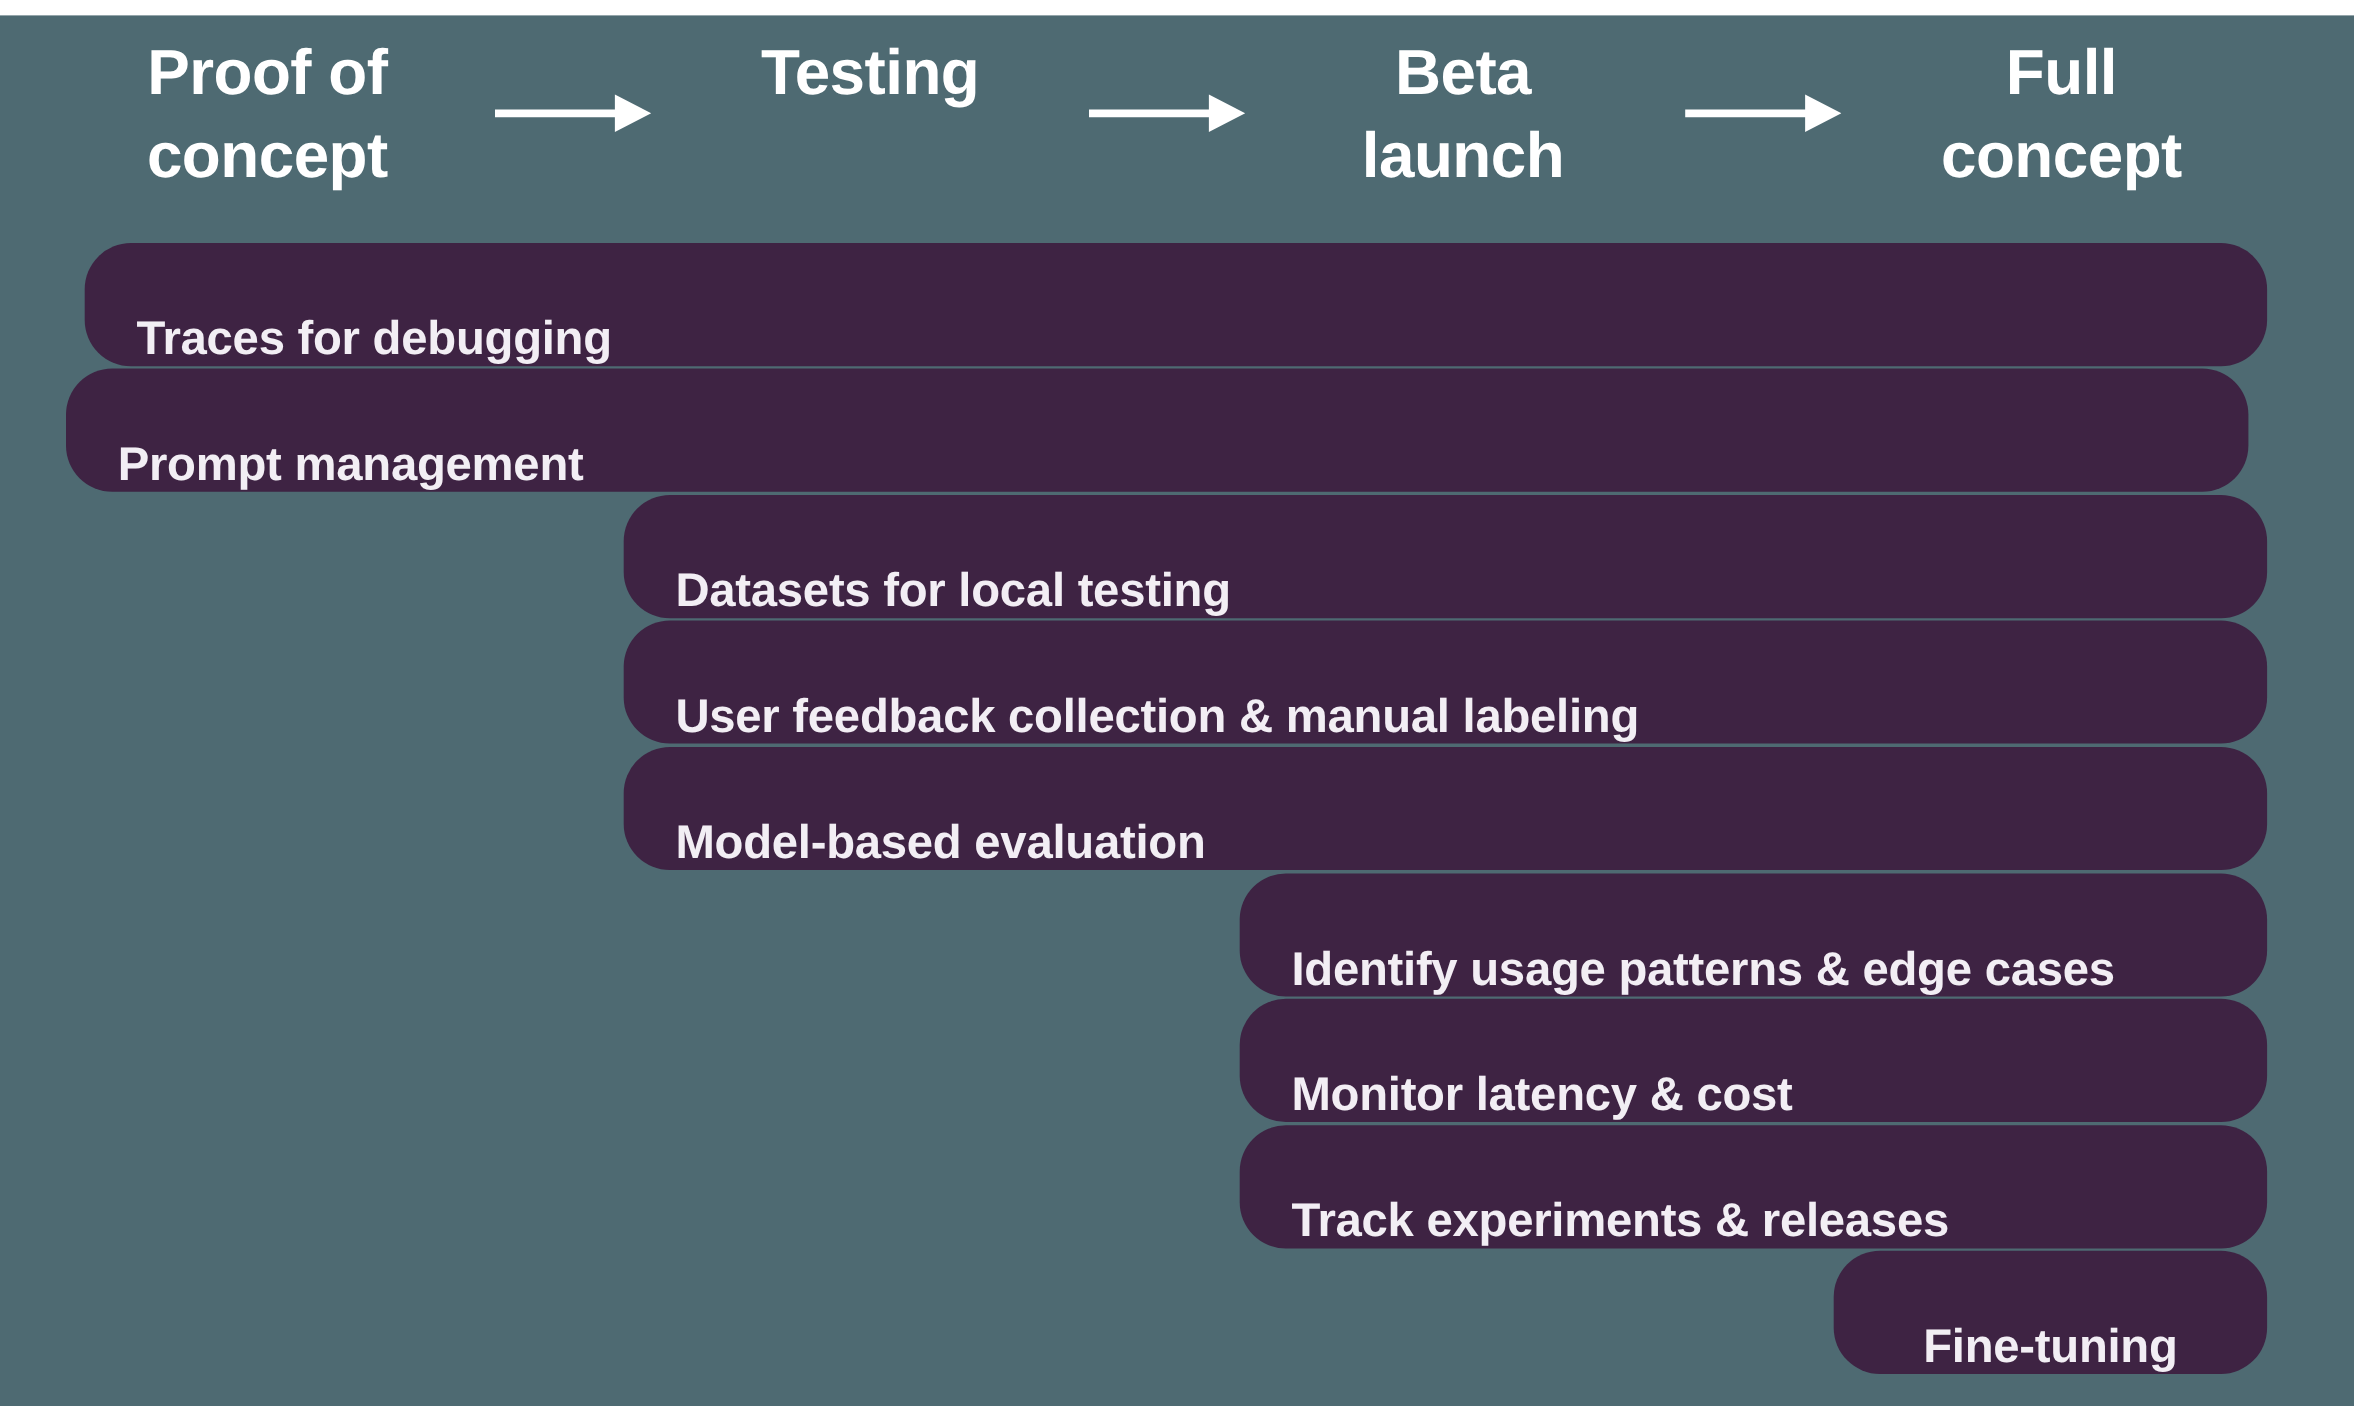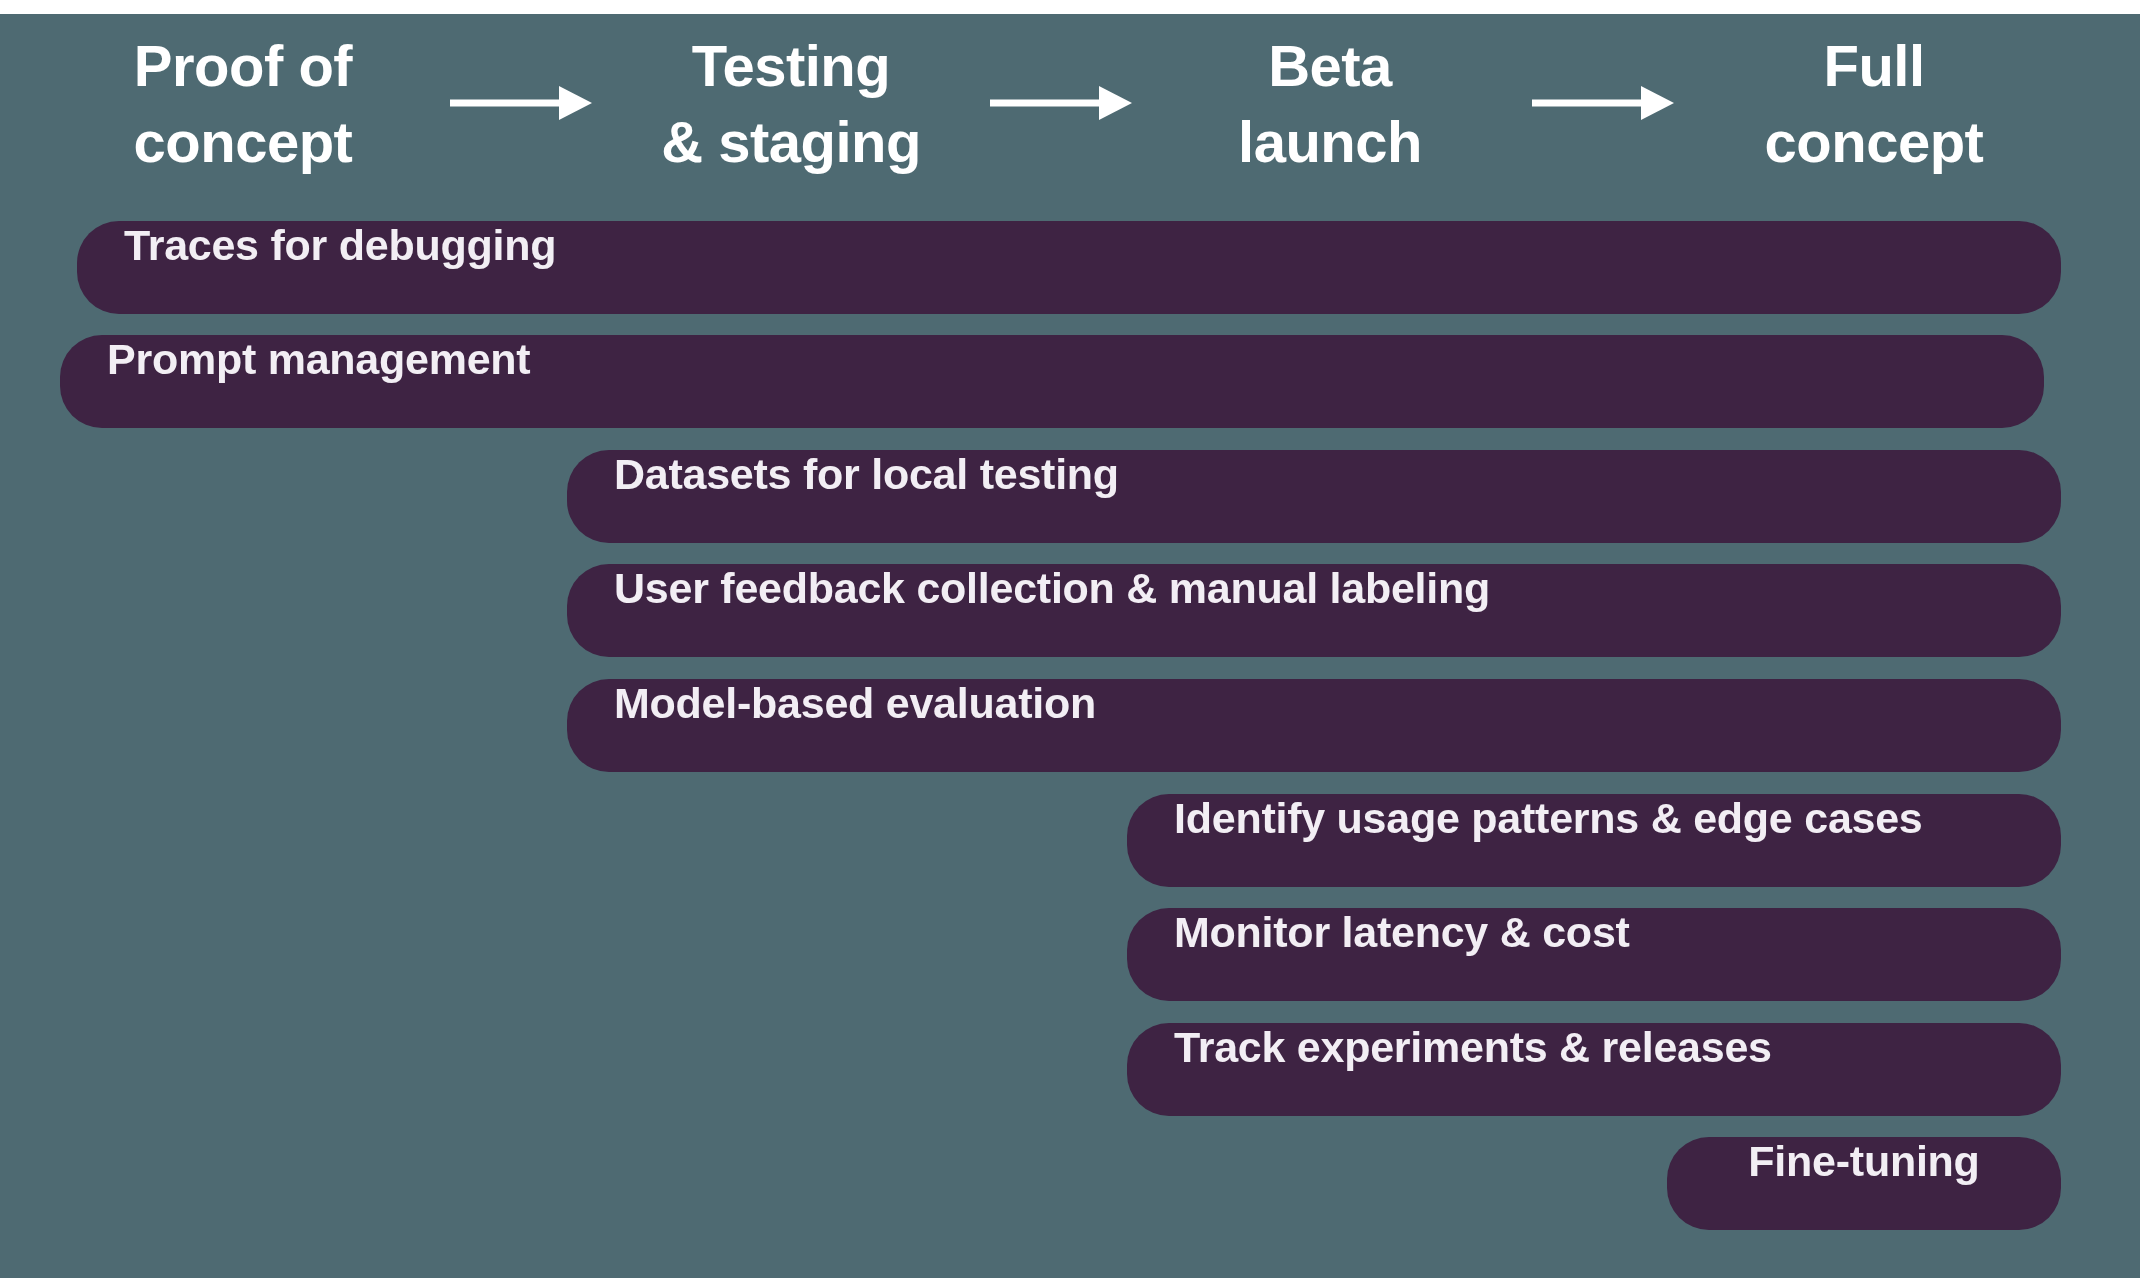--- a/index.html
+++ b/index.html
@@ -34,50 +34,49 @@
     transform: translateX(-50%);
     width: 144px;
     height: 40px;
     color: var(--arrow, #ffffff);
   }
   .arrow svg { display: block; width: 144px; height: 40px; }
 
   
   .bar {
     position: absolute;
-    height: 93px;
+    height: 112px;
     border-radius: 42px;
     background: var(--bar, #3e2343);
     color: var(--bar-text, #f2eef4);
     font-size: 43px;
     font-weight: 700;
     letter-spacing: -0.25px;
     display: flex;
-    align-items: flex-start;
+    align-items: flex-end;
     padding-left: 47px;
     box-sizing: border-box;
     white-space: nowrap;
   }
   .bar.center {
     padding-left: 0;
     justify-content: center;
   }
 </style>
 </head>
 <body>
 
 <div class="canvas">
 
   <div class="stage" style="left:243px">
     <div>Proof of</div>
     <div>concept</div>
   </div>
   <div class="stage" style="left:791px">
     <div>Testing</div>
-    <div>&amp; staging</div>
   </div>
   <div class="stage" style="left:1330px">
     <div>Beta</div>
     <div>launch</div>
   </div>
   <div class="stage" style="left:1874px">
     <div>Full</div>
     <div>concept</div>
   </div>
 

